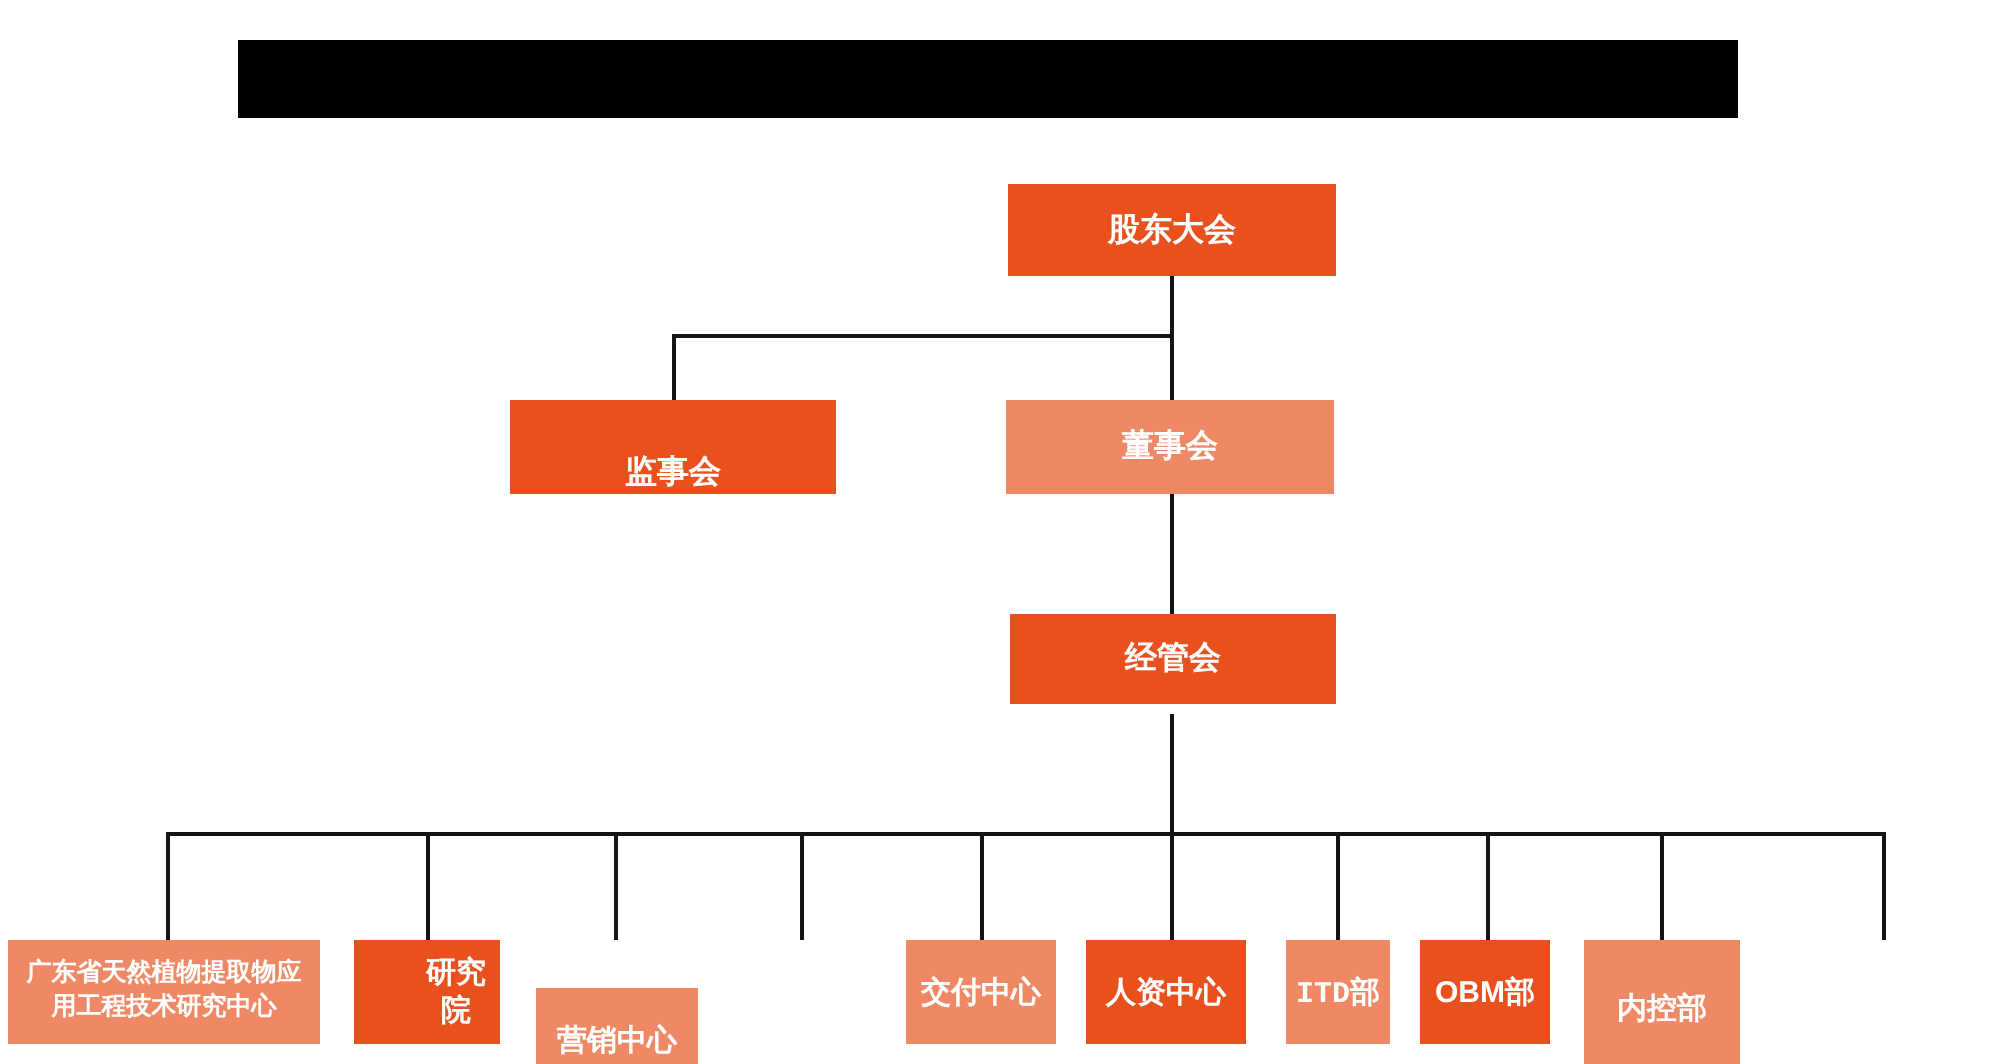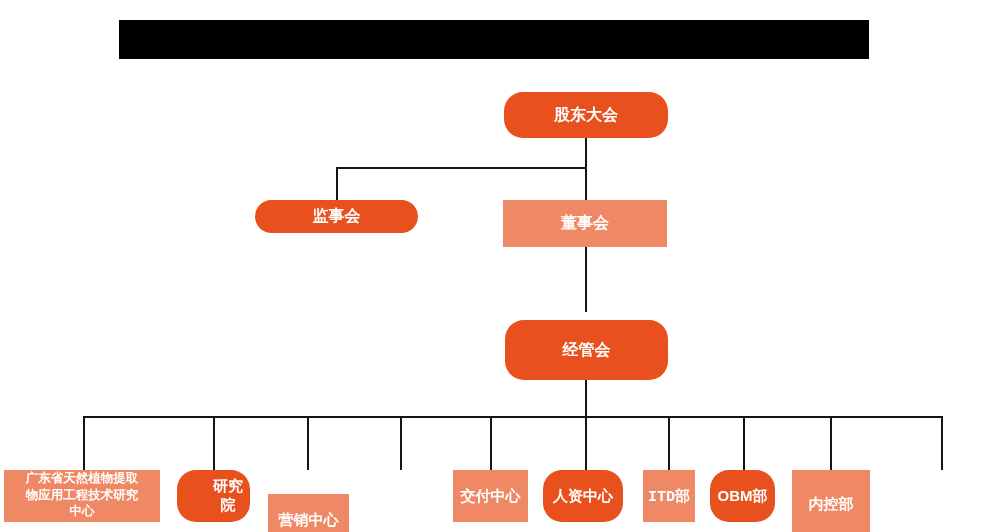--- a/index.html
+++ b/index.html
@@ -22,25 +22,25 @@
   .node {
     position: absolute;
     display: flex;
     align-items: center;
     justify-content: center;
     text-align: center;
     color: var(--color-node_text, #fff);
     font-weight: 700;
     box-sizing: border-box;
   }
-  .node.primary   { background: var(--color-primary, #e8501c); border-radius: 19px; }
+  .node.primary   { background: var(--color-primary, #e8501c); }
   .node.secondary { background: var(--color-secondary, #ef8660); font-family: Liberation Mono, monospace; }
   .node.lvl-top  { font-size: 16px; }
   .node.lvl-dept { font-size: 15px; }
-  .node.small-text { font-size: 12.5px; line-height: 1.35; padding: 0 16px; }
+  .node.small-text { font-size: 12.5px; line-height: 1.35; padding: 0 4px; }
   .line-v, .line-h {
     position: absolute;
     background: var(--color-connector, #141414);
   }
   .line-v { width: 2px; }
   .line-h { height: 2px; }
 </style>
 </head>
 <body>
 
@@ -62,28 +62,28 @@
   <div class="line-v" style="left:585px; top:416px; height:54px;"></div>
   <div class="line-v" style="left:668px; top:416px; height:54px;"></div>
   <div class="line-v" style="left:743px; top:416px; height:54px;"></div>
   <div class="line-v" style="left:830px; top:416px; height:54px;"></div>
   <div class="line-v" style="left:941px; top:416px; height:54px;"></div>
 
   <div class="node primary lvl-top" style="left:504px; top:92px; width:164px; height:46px;">
     <span>股东大会</span>
   </div>
 
-  <div class="node primary lvl-top" style="left:255px; top:200px; width:163px; height:33px;">
+  <div class="node primary lvl-top" style="left:255px; top:200px; width:163px; height:47px;align-items:flex-end;">
     <span>监事会</span>
   </div>
   <div class="node secondary lvl-top" style="left:503px; top:200px; width:164px; height:47px;">
     <span>董事会</span>
   </div>
 
-  <div class="node primary lvl-top" style="left:505px; top:320px; width:163px; height:60px;justify-content:center;">
+  <div class="node primary lvl-top" style="left:505px; top:307px; width:163px; height:45px;justify-content:center;">
     <span>经管会</span>
   </div>
 
   <div class="node secondary lvl-dept small-text" style="left:4px; top:470px; width:156px; height:52px;">
     <span>广东省天然植物提取物应用工程技术研究中心</span>
   </div>
   <div class="node primary lvl-dept" style="left:177px; top:470px; width:73px; height:52px;padding-left:29px;">
     <span>研究院</span>
   </div>
   <div class="node secondary lvl-dept" style="left:268px; top:470px; width:81px; height:52px;margin-top:24px;">

